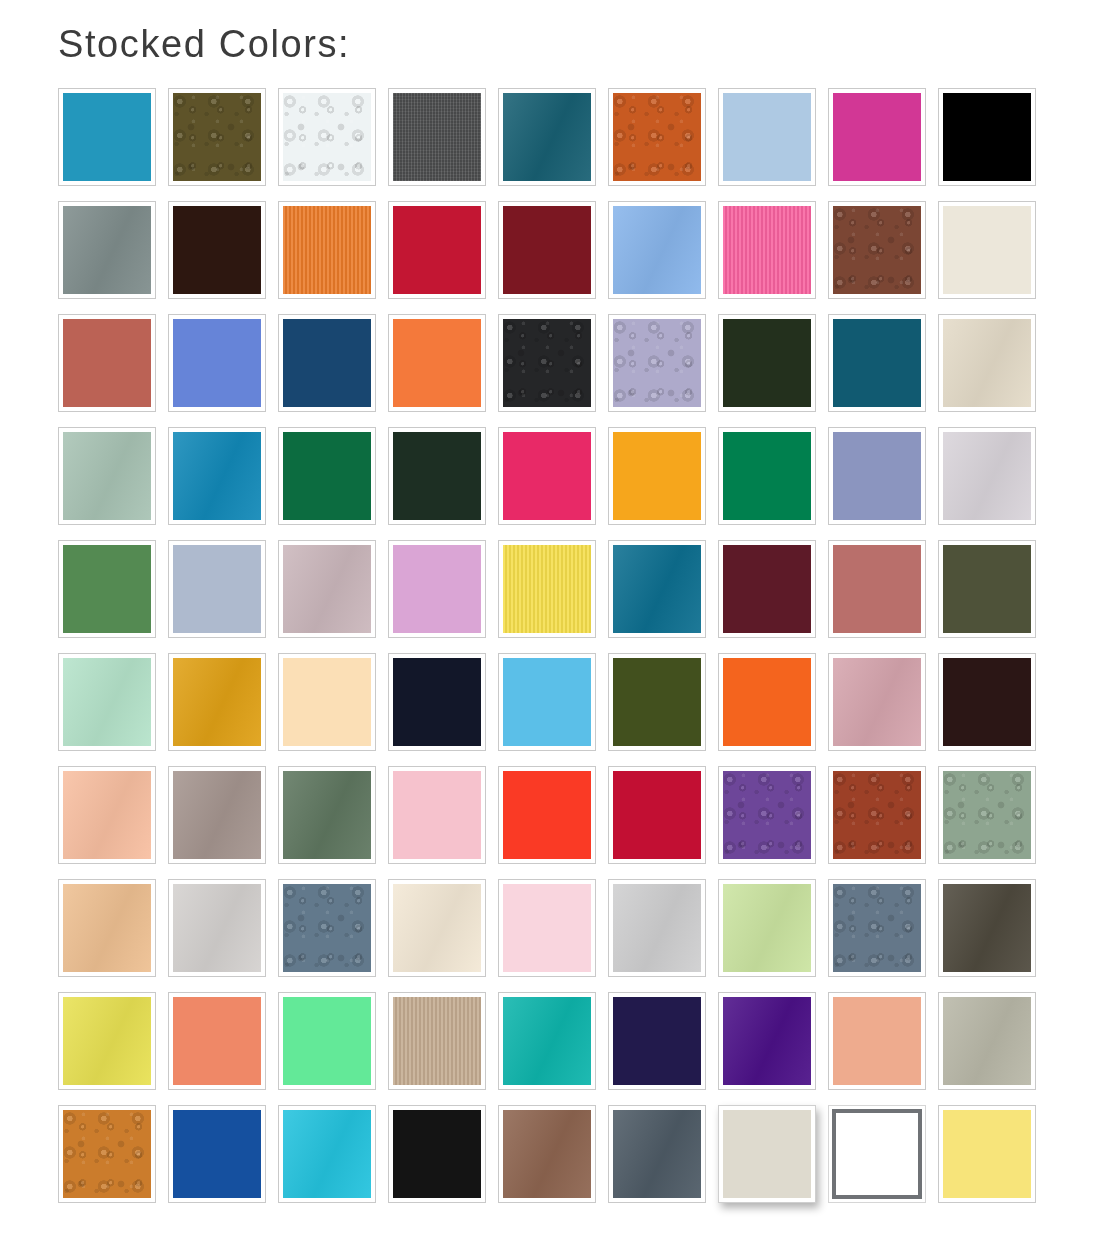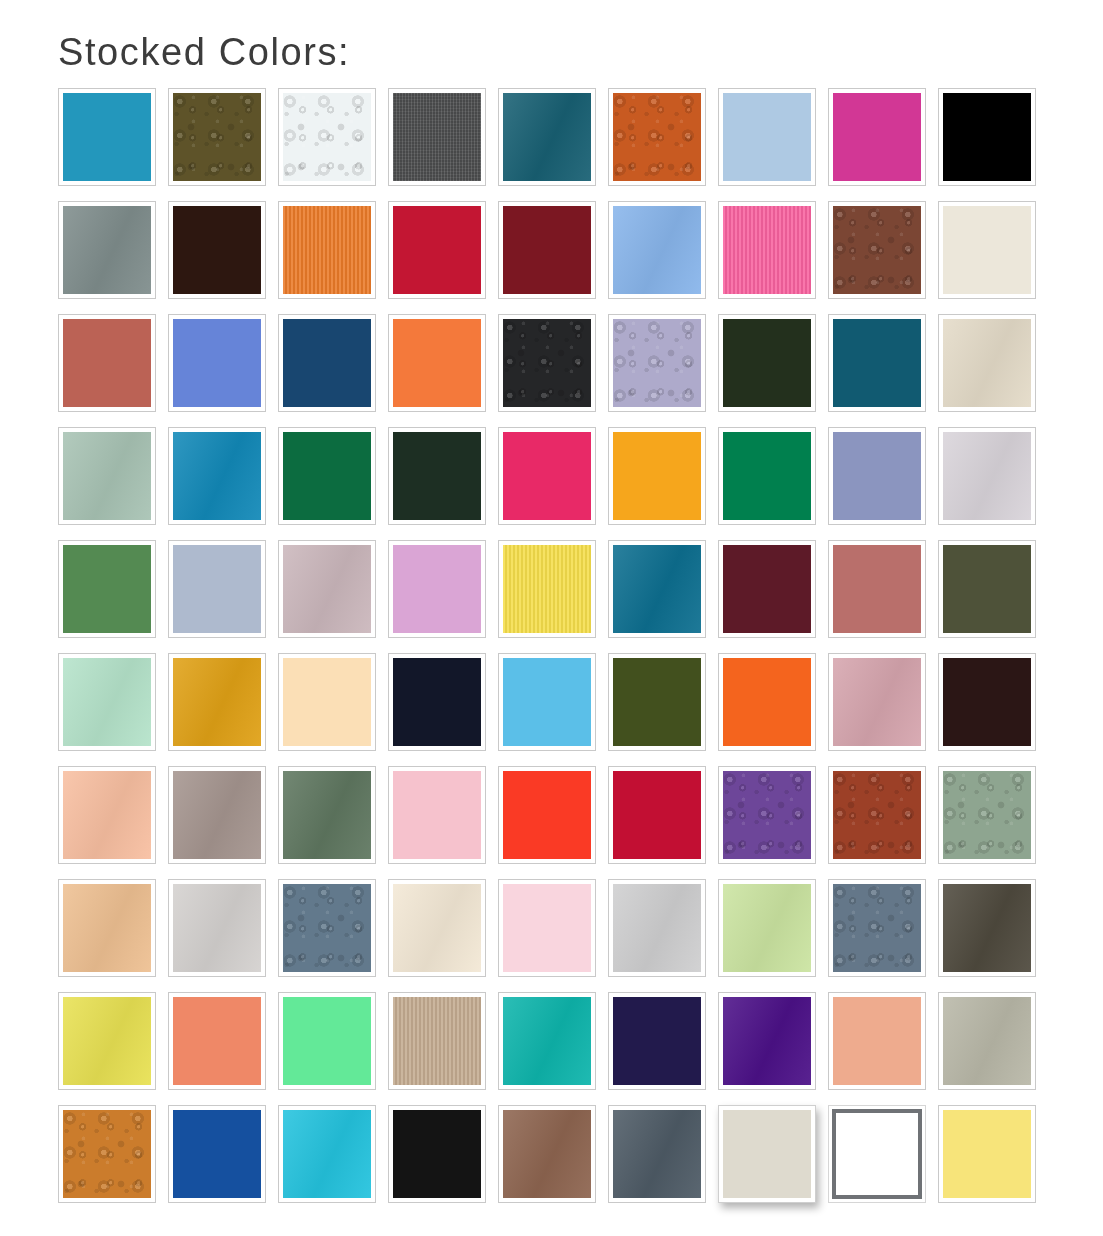--- a/index.html
+++ b/index.html
@@ -15,21 +15,21 @@
   }
   .page {
     position: relative;
     width: 1103px;
     height: 1236px;
     background: #ffffff;
   }
   .page-title {
     position: absolute;
     left: 58px;
-    top: 32px;
+    top: 24px;
     font-family: "Liberation Sans", sans-serif;
     font-size: 38px;
     font-weight: 300;
     letter-spacing: 1.6px;
     color: #3c3c3c;
     white-space: nowrap;
     line-height: 1.1;
   }
   .swatch-grid {
     position: absolute;

